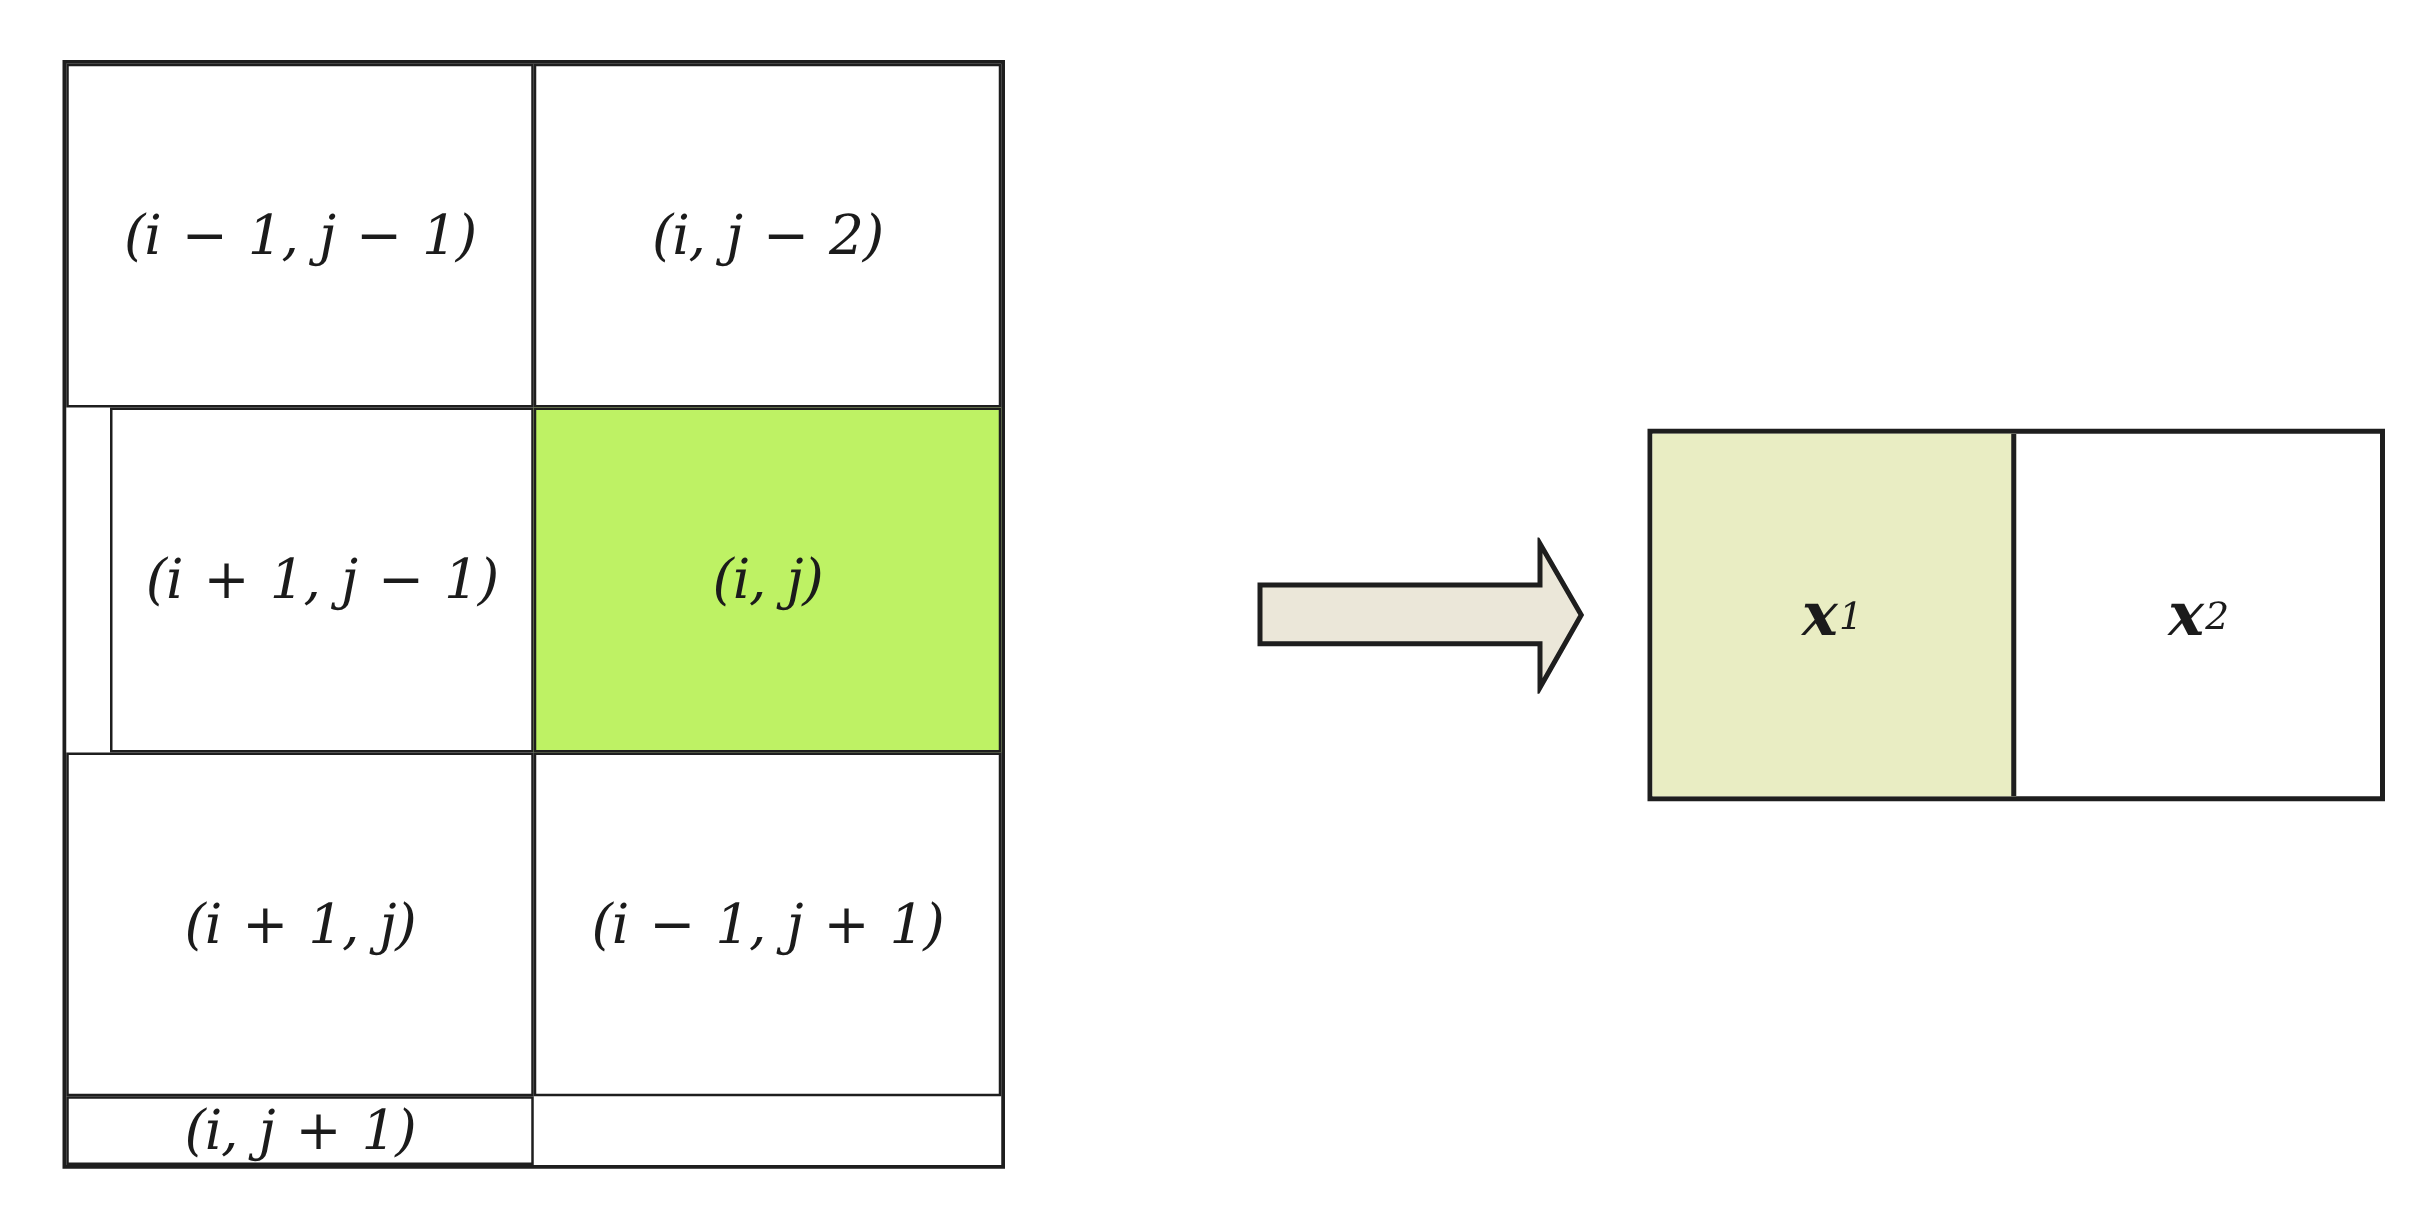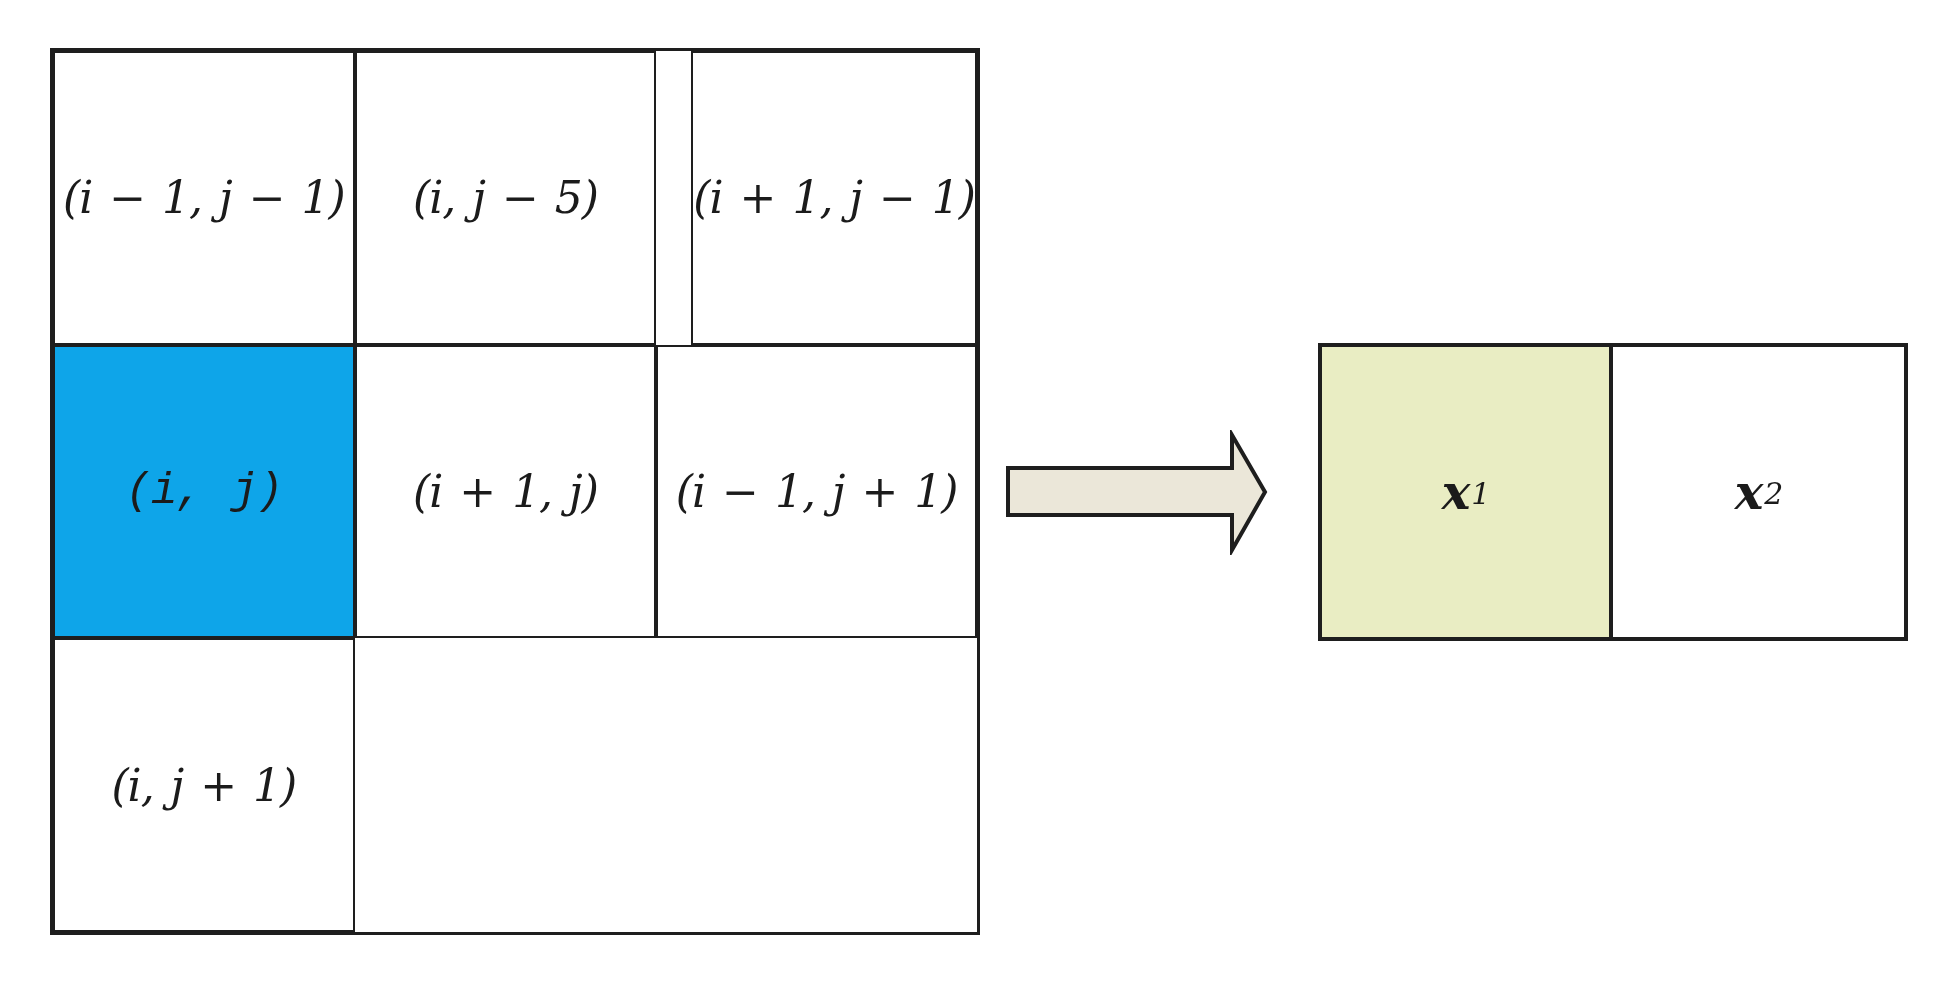--- a/index.html
+++ b/index.html
@@ -11,26 +11,26 @@
     overflow: hidden;
     font-family: "DejaVu Serif", serif;
     color: #1b1b1b;
   }
 
   
   .grid33 {
     position: absolute;
     left: 50px;
     top: 48px;
-    width: 930px;
+    width: 754px;
     height: 887px;
     box-sizing: border-box;
     border: 3px solid #1e1e1e;
     display: grid;
-    grid-template-columns: repeat(3, 1fr);
+    grid-template-columns: repeat(2, 1fr);
     grid-template-rows: repeat(3, 1fr);
     background: #ffffff;
   }
   .gcell {
     box-sizing: border-box;
     border: 2px solid #1e1e1e;
     display: flex;
     align-items: center;
     justify-content: center;
     font-style: italic;
@@ -81,23 +81,23 @@
     left: 1px;
   }
 </style>
 </head>
 <body>
 
 <div class="canvas">
 
   <div class="grid33" style="border-color: rgb(30, 30, 30);">
     <div class="gcell" style="border-color: rgb(30, 30, 30);">(i − 1, j − 1)</div>
-    <div class="gcell" style="border-color: rgb(30, 30, 30);">(i, j − 5)</div>
+    <div class="gcell" style="border-color: rgb(30, 30, 30);">(i, j − 2)</div>
     <div class="gcell" style="border-color: rgb(30, 30, 30); margin-left: 35px;">(i + 1, j − 1)</div>
-    <div class="gcell" style="border-color: rgb(30, 30, 30); background-color: #0ea5e9; font-family: Liberation Mono, monospace;">(i, j)</div>
+    <div class="gcell" style="border-color: rgb(30, 30, 30); background-color: #bef264;">(i, j)</div>
     <div class="gcell" style="border-color: rgb(30, 30, 30); text-align: center;">(i + 1, j)</div>
     <div class="gcell" style="border-color: rgb(30, 30, 30);">(i − 1, j + 1)</div>
     <div class="gcell" style="border-color: rgb(30, 30, 30); font-style: italic;">(i, j + 1)</div>
   </div>
 
   <div class="arrow-wrap">
     <svg width="268" height="125" viewBox="0 0 268 125" xmlns="http://www.w3.org/2000/svg">
       <polygon points="5,38 229,38 229,5 262,62 229,120 229,85 5,85" stroke-width="4" stroke-linejoin="miter" fill="#ebe7d9" stroke="#1e1e1e"></polygon>
     </svg>
   </div>

